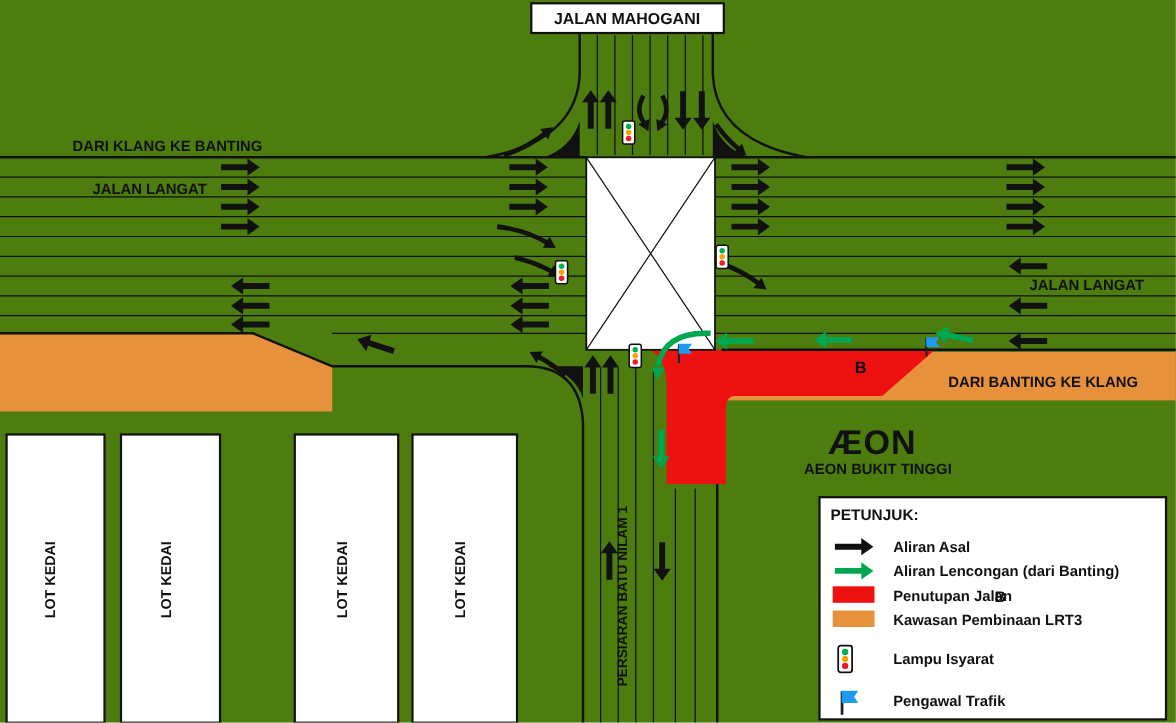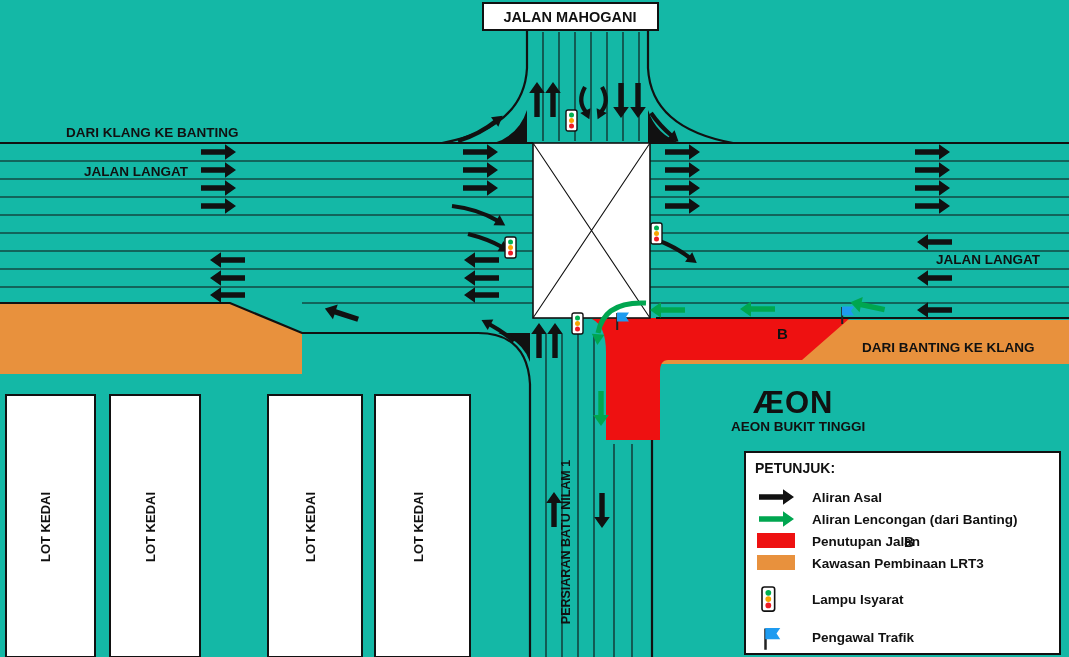--- a/index.html
+++ b/index.html
@@ -1,16 +1,16 @@
 <!DOCTYPE html>
 <html><head>
 <meta charset="utf-8">
 <style>
   html,body{margin:0;padding:0;background:#fff;}
-  .stage{position:relative;width:1069px;height:657px;background:#14b8a6;overflow:hidden;}
+  .stage{position:relative;width:1069px;height:657px;background:#4d7c0f;overflow:hidden;}
   svg{position:absolute;left:0;top:0;}
   text{font-family:"Liberation Sans",sans-serif;font-weight:700;fill:#111;}
   .tlg{fill:#00B050}.tly{fill:#F7A400}.tlr{fill:#EE1C25}
 </style>
 </head>
 <body>
 
 <div class="stage">
 <svg width="1069" height="657" viewBox="0 0 1069 657">
   <defs>

